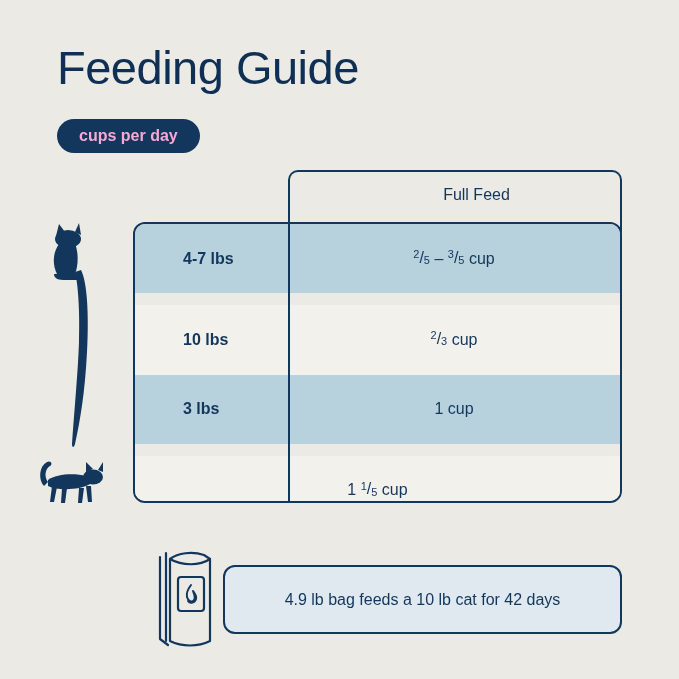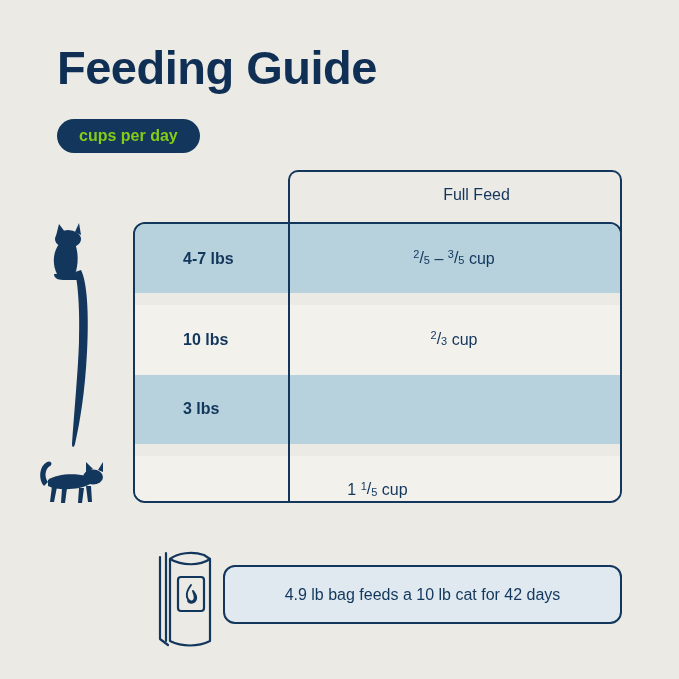--- a/index.html
+++ b/index.html
@@ -18,35 +18,35 @@
     position: absolute;
     inset: 0;
   }
 
   
   .title {
     position: absolute;
     left: 57px;
     top: 44px;
     font-size: 47px;
-    font-weight: bold;
+    font-weight: normal;
     color: #0f2f54;
     letter-spacing: -0.5px;
     line-height: 1;
   }
 
   
   .pill {
     position: absolute;
     left: 57px;
     top: 119px;
     height: 34px;
     border-radius: 17px;
     background: #12365c;
-    color: #84cc16;
+    color: #f9a8d4;
     font-size: 16px;
     font-weight: bold;
     display: flex;
     align-items: center;
     justify-content: center;
     padding: 0 22px;
     box-sizing: border-box;
   }
 
   
@@ -149,21 +149,21 @@
     top: 3px;
   }
   .amt-text { white-space: pre; }
 
   
   .note-box {
     position: absolute;
     left: 223px;
     top: 565px;
     width: 399px;
-    height: 59px;
+    height: 69px;
     border: 2px solid #12365c;
     border-radius: 12px;
     background: #dfe9ef;
     box-sizing: border-box;
     display: flex;
     align-items: center;
     justify-content: center;
     font-size: 16px;
     color: #12365c;
   }
@@ -256,20 +256,21 @@
             <sup>2</sup>
             <span class="slash">/</span>
             <sub>3</sub>
           </span>
         <span class="amt-text"> cup</span>
       </div>
     </div>
 
     <div class="row shaded">
       <div class="cell-weight">3 lbs</div>
+      <div class="cell-amount">1 cup</div>
     </div>
 
     <div class="row plain">
       <div class="cell-amount">
         <span class="amt-text">1 </span>
         <span class="frac">
             <sup>1</sup>
             <span class="slash">/</span>
             <sub>5</sub>
           </span>

